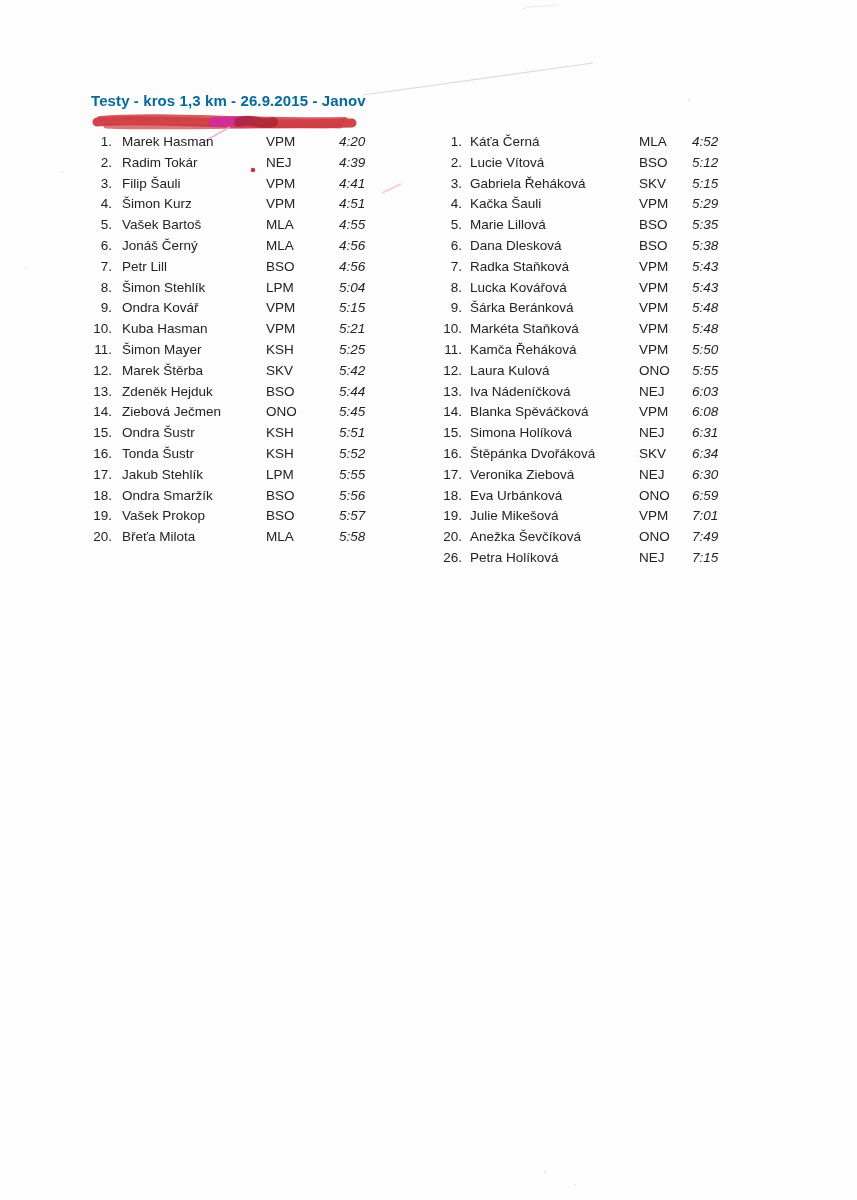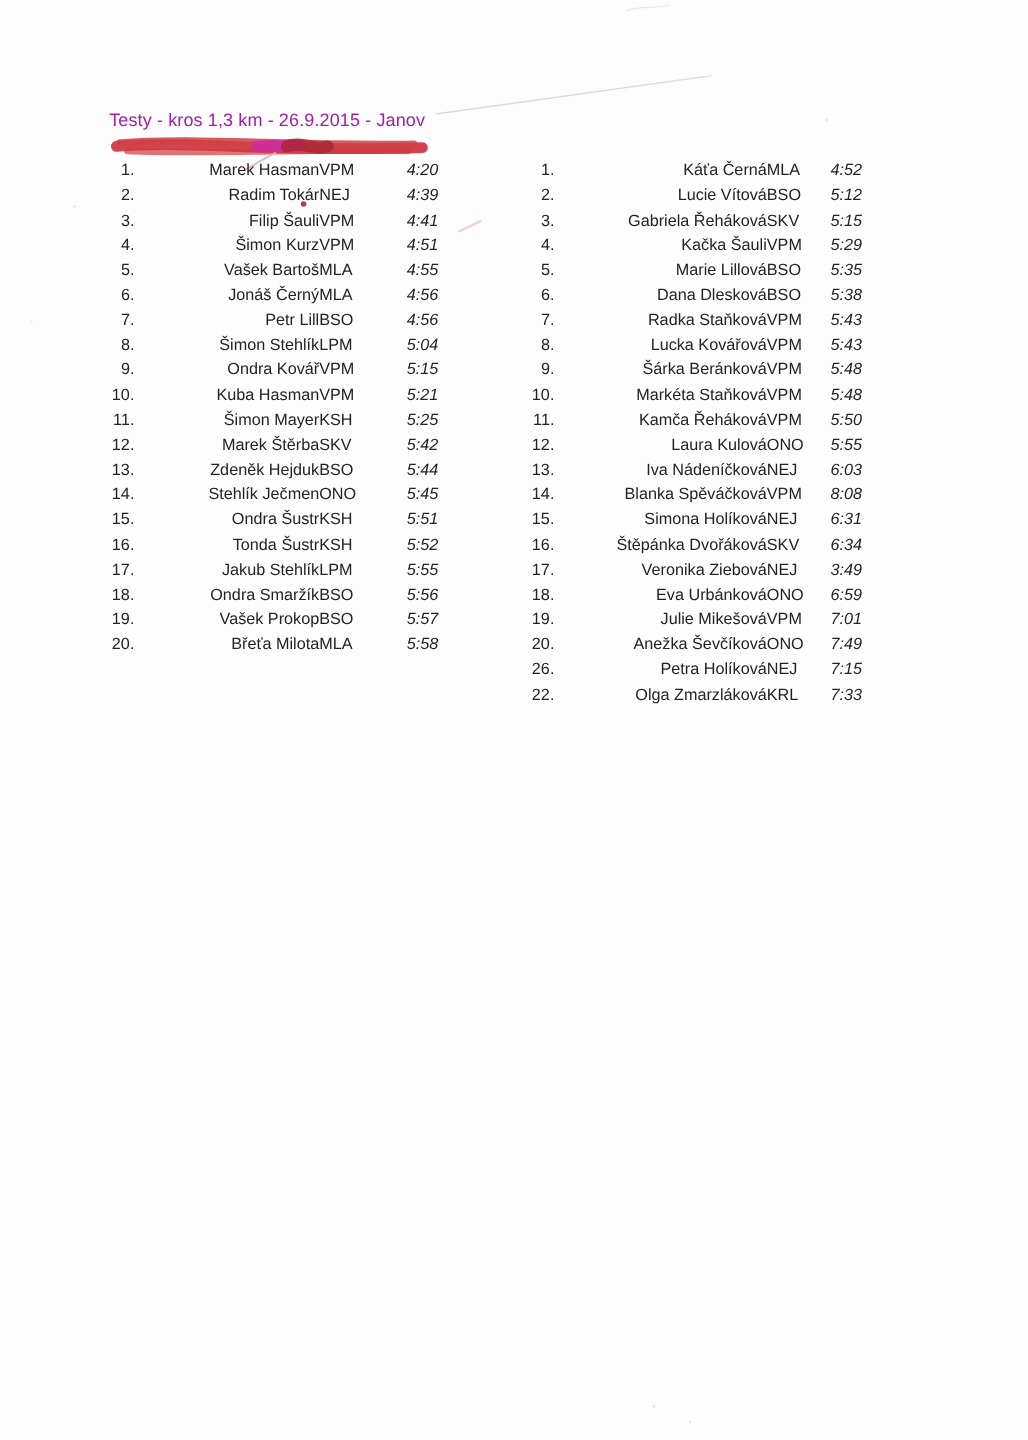--- a/index.html
+++ b/index.html
@@ -11,23 +11,23 @@
     overflow: hidden;
     font-family: "Liberation Sans", sans-serif;
     color: #232325;
   }
   .title {
     position: absolute;
     left: 91px;
     top: 92px;
     margin: 0;
     font-size: 15px;
-    font-weight: 400;
+    font-weight: 700;
     letter-spacing: 0.1px;
-    color: #a21caf;
+    color: #0369a1;
     white-space: nowrap;
   }
   .artifacts {
     position: absolute;
     left: 0; top: 0;
     width: 857px; height: 1200px;
     pointer-events: none;
   }
   .col {
     position: absolute;
@@ -37,21 +37,21 @@
   .col-right { left: 436px; width: 296px; }
   .row {
     display: flex;
     align-items: baseline;
     height: 20.8px;
     line-height: 20.8px;
     font-size: 13.5px;
     white-space: nowrap;
   }
   .rank-cell { width: 26px; text-align: right; flex: none; }
-  .name-cell { flex: none; text-align: right; }
+  .name-cell { flex: none; }
   .col-left  .name-cell { margin-left: 10px; width: 144px; }
   .col-right .name-cell { margin-left: 8px;  width: 169px; }
   .club-cell { flex: none; }
   .col-left  .club-cell { width: 73px; }
   .col-right .club-cell { width: 53px; }
   .time-cell { flex: none; width: 46px; font-style: italic; }
 </style>
 </head>
 <body>
 
@@ -157,21 +157,21 @@
         <span class="time-cell">5:42</span>
       </div>
       <div class="row">
         <span class="rank-cell">13.</span>
         <span class="name-cell">Zdeněk Hejduk</span>
         <span class="club-cell">BSO</span>
         <span class="time-cell">5:44</span>
       </div>
       <div class="row">
         <span class="rank-cell">14.</span>
-        <span class="name-cell">Stehlík Ječmen</span>
+        <span class="name-cell">Ziebová Ječmen</span>
         <span class="club-cell">ONO</span>
         <span class="time-cell">5:45</span>
       </div>
       <div class="row">
         <span class="rank-cell">15.</span>
         <span class="name-cell">Ondra Šustr</span>
         <span class="club-cell">KSH</span>
         <span class="time-cell">5:51</span>
       </div>
       <div class="row">
@@ -282,39 +282,39 @@
       <div class="row">
         <span class="rank-cell">13.</span>
         <span class="name-cell">Iva Nádeníčková</span>
         <span class="club-cell">NEJ</span>
         <span class="time-cell">6:03</span>
       </div>
       <div class="row">
         <span class="rank-cell">14.</span>
         <span class="name-cell">Blanka Spěváčková</span>
         <span class="club-cell">VPM</span>
-        <span class="time-cell">8:08</span>
+        <span class="time-cell">6:08</span>
       </div>
       <div class="row">
         <span class="rank-cell">15.</span>
         <span class="name-cell">Simona Holíková</span>
         <span class="club-cell">NEJ</span>
         <span class="time-cell">6:31</span>
       </div>
       <div class="row">
         <span class="rank-cell">16.</span>
         <span class="name-cell">Štěpánka Dvořáková</span>
         <span class="club-cell">SKV</span>
         <span class="time-cell">6:34</span>
       </div>
       <div class="row">
         <span class="rank-cell">17.</span>
         <span class="name-cell">Veronika Ziebová</span>
         <span class="club-cell">NEJ</span>
-        <span class="time-cell">3:49</span>
+        <span class="time-cell">6:30</span>
       </div>
       <div class="row">
         <span class="rank-cell">18.</span>
         <span class="name-cell">Eva Urbánková</span>
         <span class="club-cell">ONO</span>
         <span class="time-cell">6:59</span>
       </div>
       <div class="row">
         <span class="rank-cell">19.</span>
         <span class="name-cell">Julie Mikešová</span>
@@ -326,21 +326,15 @@
         <span class="name-cell">Anežka Ševčíková</span>
         <span class="club-cell">ONO</span>
         <span class="time-cell">7:49</span>
       </div>
       <div class="row">
         <span class="rank-cell">26.</span>
         <span class="name-cell">Petra Holíková</span>
         <span class="club-cell">NEJ</span>
         <span class="time-cell">7:15</span>
       </div>
-      <div class="row">
-        <span class="rank-cell">22.</span>
-        <span class="name-cell">Olga Zmarzláková</span>
-        <span class="club-cell">KRL</span>
-        <span class="time-cell">7:33</span>
-      </div>
     </div>
 
 </div>
 
 </body></html>

